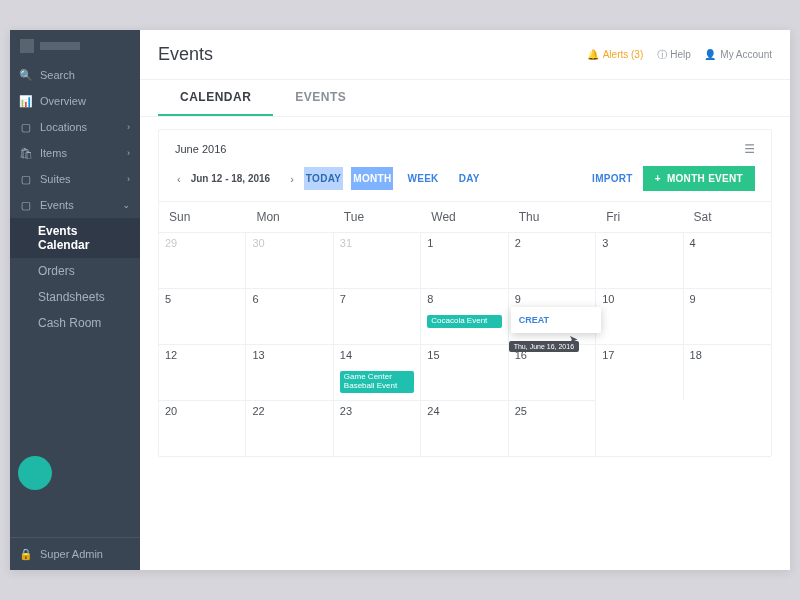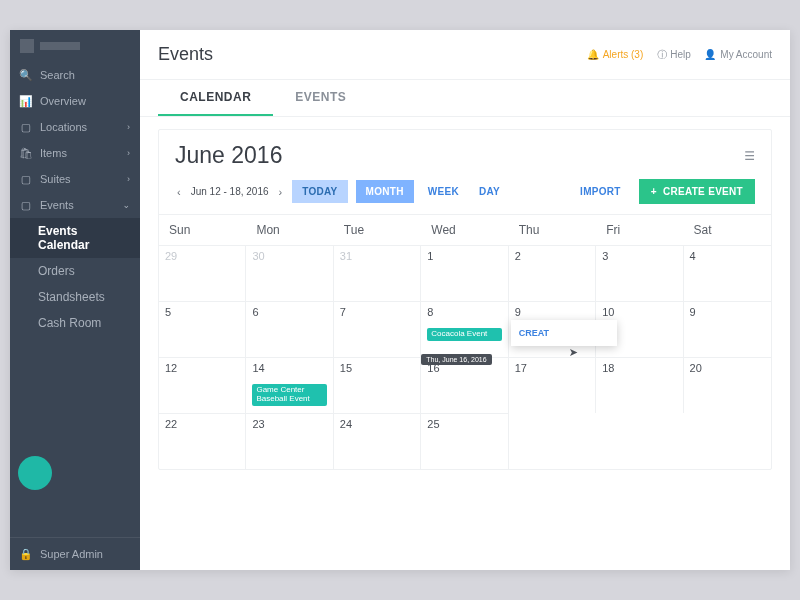--- a/index.html
+++ b/index.html
@@ -21,39 +21,39 @@
 .page-title{font-size:18px;color:#3a3f47;font-weight:400}
 .top-actions{display:flex;gap:14px;font-size:10px;color:#8a9099;align-items:center}
 .top-actions .al{color:#f5a623;display:flex;align-items:center;gap:3px}
 .top-act{display:flex;align-items:center;gap:3px;cursor:pointer}
 .tabs{display:flex;padding:0 18px;border-bottom:1px solid #eef0f2}
 .tab{padding:10px 22px;font-size:12px;font-weight:600;color:#8a9099;letter-spacing:.5px;cursor:pointer}
 .tab.active{color:#3a3f47;border-bottom:2px solid #2bc48a}
 .content{flex:1;padding:12px 18px;overflow:auto}
 .card{border:1px solid #eef0f2;border-radius:2px;background:#fff}
 .card-hd{padding:12px 16px 0;display:flex;align-items:center;justify-content:space-between}
-.month-title{font-size:23px;color:#3a3f47;font-weight:400}
+.month-title{font-size:11px;color:#3a3f47;font-weight:400}
 .filter-ic{color:#8a9099;font-size:12px}
 .toolbar{padding:10px 16px;display:flex;align-items:center;gap:8px;font-size:10px}
 .nav-chev{color:#6a7078;cursor:pointer;font-size:11px;padding:2px}
-.date-range{color:#4a4f57;font-weight:400;margin-right:0}
-.btn{padding:6px 10px;font-size:10px;font-weight:600;border:none;cursor:pointer;letter-spacing:.3px}
+.date-range{color:#4a4f57;font-weight:700;margin-right:10px}
+.btn{padding:6px 2px;font-size:10px;font-weight:600;border:none;cursor:pointer;letter-spacing:.3px}
 .btn-today{background:#b8d4ff;color:#2b6cb0}
 .btn-month{background:#7fb3ff;color:#fff}
 .btn-link{background:none;color:#3b82e0;padding:6px 6px}
 .spacer{flex:1}
 .btn-import{background:none;color:#3b82e0;font-weight:700}
 .btn-create{background:#2bc48a;color:#fff;display:flex;align-items:center;gap:6px;padding:7px 12px}
 .grid{display:grid;grid-template-columns:repeat(7,1fr)}
 .dow{padding:8px 10px;font-size:12px;color:#5a5f67;font-weight:400;border-top:1px solid #eef0f2}
 .cell{border-top:1px solid #eef0f2;border-right:1px solid #eef0f2;height:56px;padding:4px 6px;font-size:11px;color:#4a4f57;position:relative}
 .cell:nth-child(7n){border-right:none}
 .cell.other{color:#c5c9cf}
 .ev{background:#1fc1ae;color:#fff;font-size:8px;padding:2px 4px;border-radius:2px;margin-top:10px;line-height:1.1;overflow:hidden}
-.popover{position:absolute;top:18px;left:2px;width:106px;background:#fff;box-shadow:0 2px 10px rgba(0,0,0,.2);padding:8px;font-size:9px;z-index:5}
+.popover{position:absolute;top:18px;left:2px;width:90px;background:#fff;box-shadow:0 2px 10px rgba(0,0,0,.2);padding:8px;font-size:9px;z-index:5}
 .popover .lnk{color:#3b82e0;font-weight:700}
 .tooltip{position:absolute;top:-4px;left:0px;background:#4a4f57;color:#fff;font-size:7px;padding:2px 5px;border-radius:2px;white-space:nowrap;z-index:4}
 .cursor{position:absolute;top:26px;left:58px;font-size:11px;z-index:6}
 </style>
 </head>
 <body>
 
 <div class="app">
   <div class="sidebar">
     <div class="logo">
@@ -138,21 +138,21 @@
           <span class="date-range">Jun 12 - 18, 2016</span>
           <span class="nav-chev">›</span>
           <button class="btn btn-today">TODAY</button>
           <button class="btn btn-month">MONTH</button>
           <button class="btn btn-link">WEEK</button>
           <button class="btn btn-link">DAY</button>
           <div class="spacer"></div>
           <button class="btn btn-import">IMPORT</button>
           <button class="btn btn-create">
             <span>+</span>
-            <span>CREATE EVENT</span>
+            <span>MONTH EVENT</span>
           </button>
         </div>
         <div class="grid" id="dow-row">
             <div class="dow">Sun</div>
             <div class="dow">Mon</div>
             <div class="dow">Tue</div>
             <div class="dow">Wed</div>
             <div class="dow">Thu</div>
             <div class="dow">Fri</div>
             <div class="dow">Sat</div>
@@ -199,20 +199,23 @@
             <div class="cell">
               <div>10</div>
             </div>
             <div class="cell">
               <div>9</div>
             </div>
             <div class="cell">
               <div>12</div>
             </div>
             <div class="cell">
+              <div>13</div>
+            </div>
+            <div class="cell">
               <div>14</div>
               <div class="ev">Game Center Baseball Event</div>
             </div>
             <div class="cell">
               <div>15</div>
             </div>
             <div class="cell">
               <div>16</div>
               <div class="tooltip">Thu, June 16, 2016</div>
             </div>

